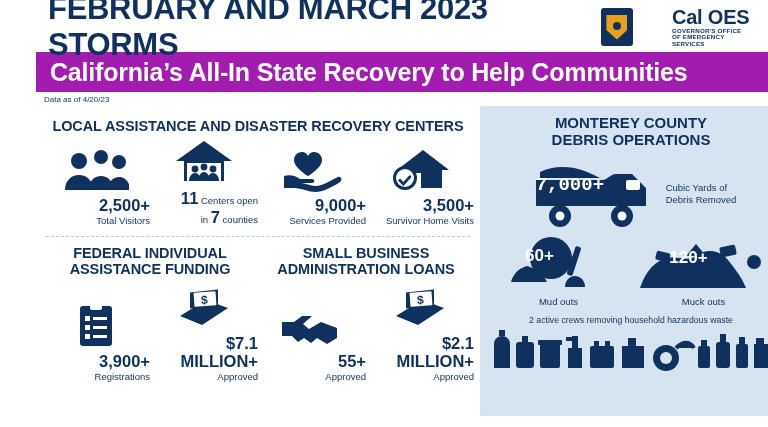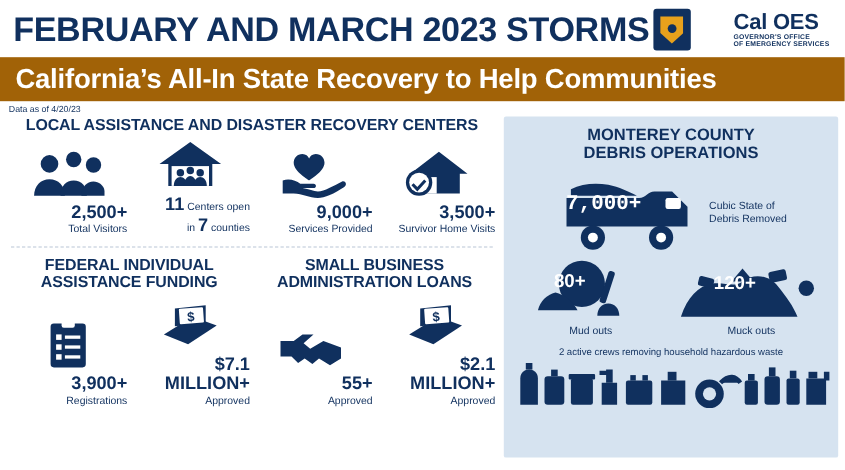--- a/index.html
+++ b/index.html
@@ -3,21 +3,21 @@
 <meta charset="utf-8">
 <style>
   * { box-sizing: border-box; margin: 0; padding: 0; }
   body {
     width: 768px; height: 427px;
     background: #ffffff;
     font-family: "Liberation Sans", sans-serif;
     overflow: hidden;
     position: relative;
   }
-  .page { width: 768px; height: 379px; position: relative; }
+  .page { width: 768px; height: 379px; position: relative; padding-left: 36px; }
 
   
   .header {
     height: 52px;
     display: flex;
     align-items: center;
     justify-content: space-between;
     padding: 2px 10px 0 12px;
   }
   .header-title {
@@ -55,21 +55,21 @@
     font-size: 20px; font-weight: bold; color: #10305e;
     letter-spacing: -0.2px;
   }
   .logo-text .sub {
     font-size: 6.2px; font-weight: bold; color: #10305e;
     letter-spacing: 0.2px;
   }
 
   
   .banner {
-    background: #a16207;
+    background: #a21caf;
     height: 40px;
     display: flex;
     align-items: center;
     padding-left: 14px;
   }
   .banner-text {
     color: #ffffff;
     font-size: 25px;
     font-weight: bold;
     letter-spacing: -0.2px;
@@ -77,21 +77,21 @@
 
   .dateline {
     font-size: 8px;
     color: #10305e;
     padding: 3px 0 2px 8px;
     font-weight: normal;
   }
 
   
   .body-row { display: flex; padding: 0 6px 0 6px; gap: 6px; }
-  .left-col { width: 446px; }
+  .left-col { width: 446px; margin-top: 12px; }
   .right-col {
     width: 304px;
     background: #d6e3f0;
     border-radius: 2px;
     padding: 8px 6px 4px 6px;
     position: relative;
     height: 310px;
   }
 
   .section-title {
@@ -333,35 +333,35 @@
             <path class="nv" d="M14 14c10-5 22-6 34-4 10 2 18 6 26 10H14z"></path>
             <circle class="nv" cx="34" cy="58" r="11"></circle>
             <circle class="wh" cx="34" cy="58" r="4.5"></circle>
             <circle class="nv" cx="96" cy="58" r="11"></circle>
             <circle class="wh" cx="96" cy="58" r="4.5"></circle>
             <rect class="wh" x="100" y="22" width="14" height="10" rx="2"></rect>
           </svg>
           <div style="position:absolute; left:10px; top:16px; color:#fff; font-size:19px; font-weight:bold;font-family:Liberation Mono, monospace;">7,000+</div>
         </div>
         <div class="truck-caption">
-          <span>Cubic State of</span><br>
+          <span>Cubic Yards of</span><br>
           <span>Debris Removed</span>
         </div>
       </div>
 
       <div class="mud-row">
         <div class="mud-item">
           <div style="position:relative; height:58px;">
             <svg width="120" height="58" viewBox="0 0 120 58" style="margin:0 auto;">
               <circle class="nv" cx="52" cy="22" r="21"></circle>
               <path class="nv" d="M28 30c-8 2-14 8-16 16h36c-4-8-12-14-20-16z"></path>
               <rect class="nv" x="72" y="10" width="6" height="30" rx="2" transform="rotate(18 75 25)"></rect>
               <path class="nv" d="M76 40c6 0 10 5 10 11H66c0-6 4-11 10-11z"></path>
             </svg>
-            <div style="position:absolute; left:0; right:38px; top:10px; color:#fff; font-size:17px; font-weight:bold; text-align:center;">80+</div>
+            <div style="position:absolute; left:0; right:38px; top:10px; color:#fff; font-size:17px; font-weight:bold; text-align:center;">60+</div>
           </div>
           <div class="lbl">Mud outs</div>
         </div>
 
         <div class="mud-item">
           <div style="position:relative; height:58px;">
             <svg width="140" height="58" viewBox="0 0 140 58" style="margin:0 auto;">
               <path class="nv" d="M6 52c6-18 16-28 28-30 12-2 20 4 28-2 10-8 24-6 32 4 8 10 14 18 18 28z"></path>
               <path class="nv" d="M52 20l10-12 10 12z"></path>
               <rect class="nv" x="86" y="10" width="16" height="10" rx="2" transform="rotate(-12 94 15)"></rect>

